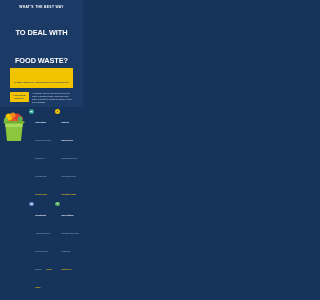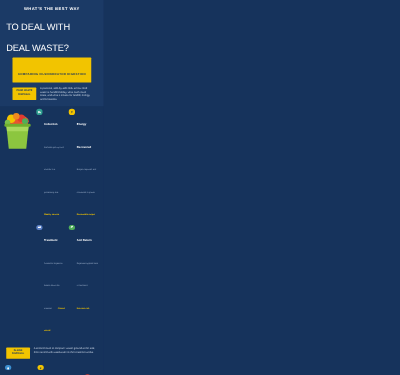--- a/index.html
+++ b/index.html
@@ -2,21 +2,21 @@
 <html><head>
 <meta charset="utf-8">
 <style>
   html,body{margin:0;padding:0;background:#16335c;}
   body{width:83px;height:300px;overflow:hidden;font-family:"Liberation Sans",sans-serif;}
   .page{position:relative;width:83px;height:300px;background:#16335c;}
 
   
   .hdr{position:relative;padding:5px 5px 0;background:#1b3a66;}
   .kicker{font-size:3.3px;font-weight:bold;color:#ffffff;letter-spacing:.35px;text-align:center;line-height:5px;}
-  .title{font-size:7.4px;font-weight:normal;color:#ffffff;text-align:left;line-height:8.6px;letter-spacing:-.1px;margin-top:8px;}
+  .title{font-size:7.4px;font-weight:bold;color:#ffffff;text-align:center;line-height:8.6px;letter-spacing:-.1px;margin-top:19px;}
   .ribbon{margin:2.5px 5px 0;background:#f2c400;border-radius:.5px;text-align:center;padding:1.4px 1px;}
   .ribbon span{font-size:2.3px;font-weight:bold;color:#16335c;letter-spacing:.25px;}
 
   
   .intro{display:flex;gap:3px;padding:4px 5px 3px;align-items:flex-start;}
   .tag{flex:0 0 17px;background:#f2c400;border-radius:.5px;padding:2px 1px;text-align:center;}
   .tag span{font-size:1.9px;font-weight:bold;color:#16335c;line-height:2.6px;display:block;}
   .intro-txt{flex:1;font-size:2.1px;color:#cfd9e8;line-height:2.9px;}
 
   
@@ -36,21 +36,21 @@
   .cb{font-size:1.7px;font-weight:bold;color:#f2c400;line-height:2.3px;margin-top:.6px;}
 </style>
 </head>
 <body>
 
 <div class="page">
 
   <div class="hdr">
     <div class="kicker">WHAT'S THE BEST WAY</div>
     <div class="title">TO DEAL WITH</div>
-    <div class="title">DEAL WASTE?</div>
+    <div class="title">FOOD WASTE?</div>
     <div class="ribbon">
       <span>COMPARING IN-SINKERATOR DIGESTION</span>
     </div>
     <div class="intro">
       <div class="tag">
         <span>FOOD WASTE DISPOSAL</span>
       </div>
       <div class="intro-txt">A practical, side-by-side look at how food waste is handled today, what each route costs, and what it means for landfill, energy and emissions.</div>
     </div>
   </div>

